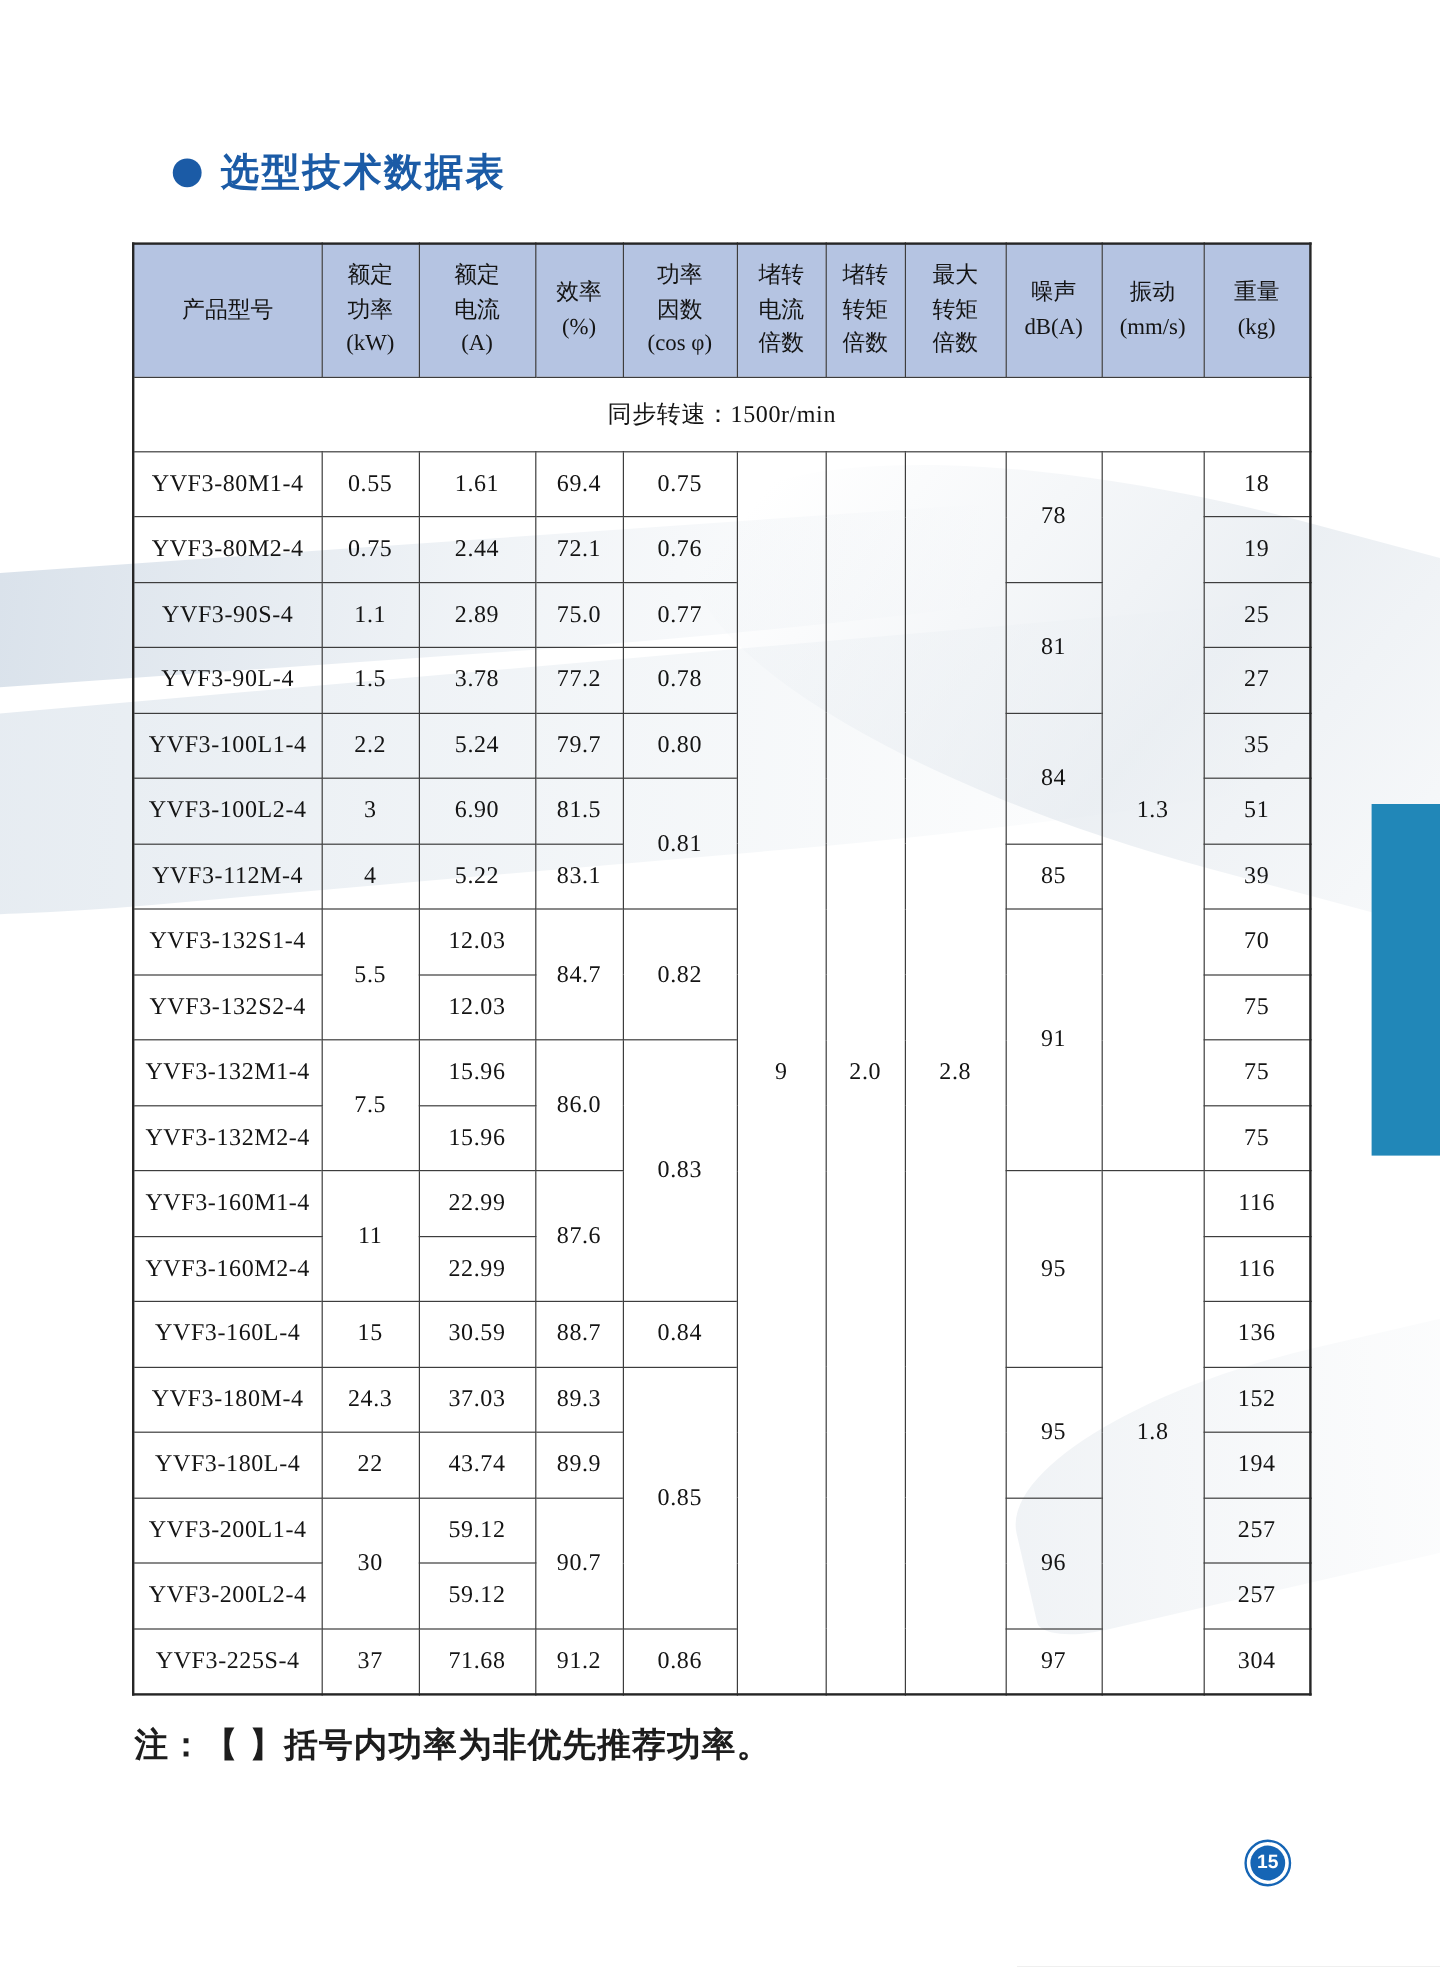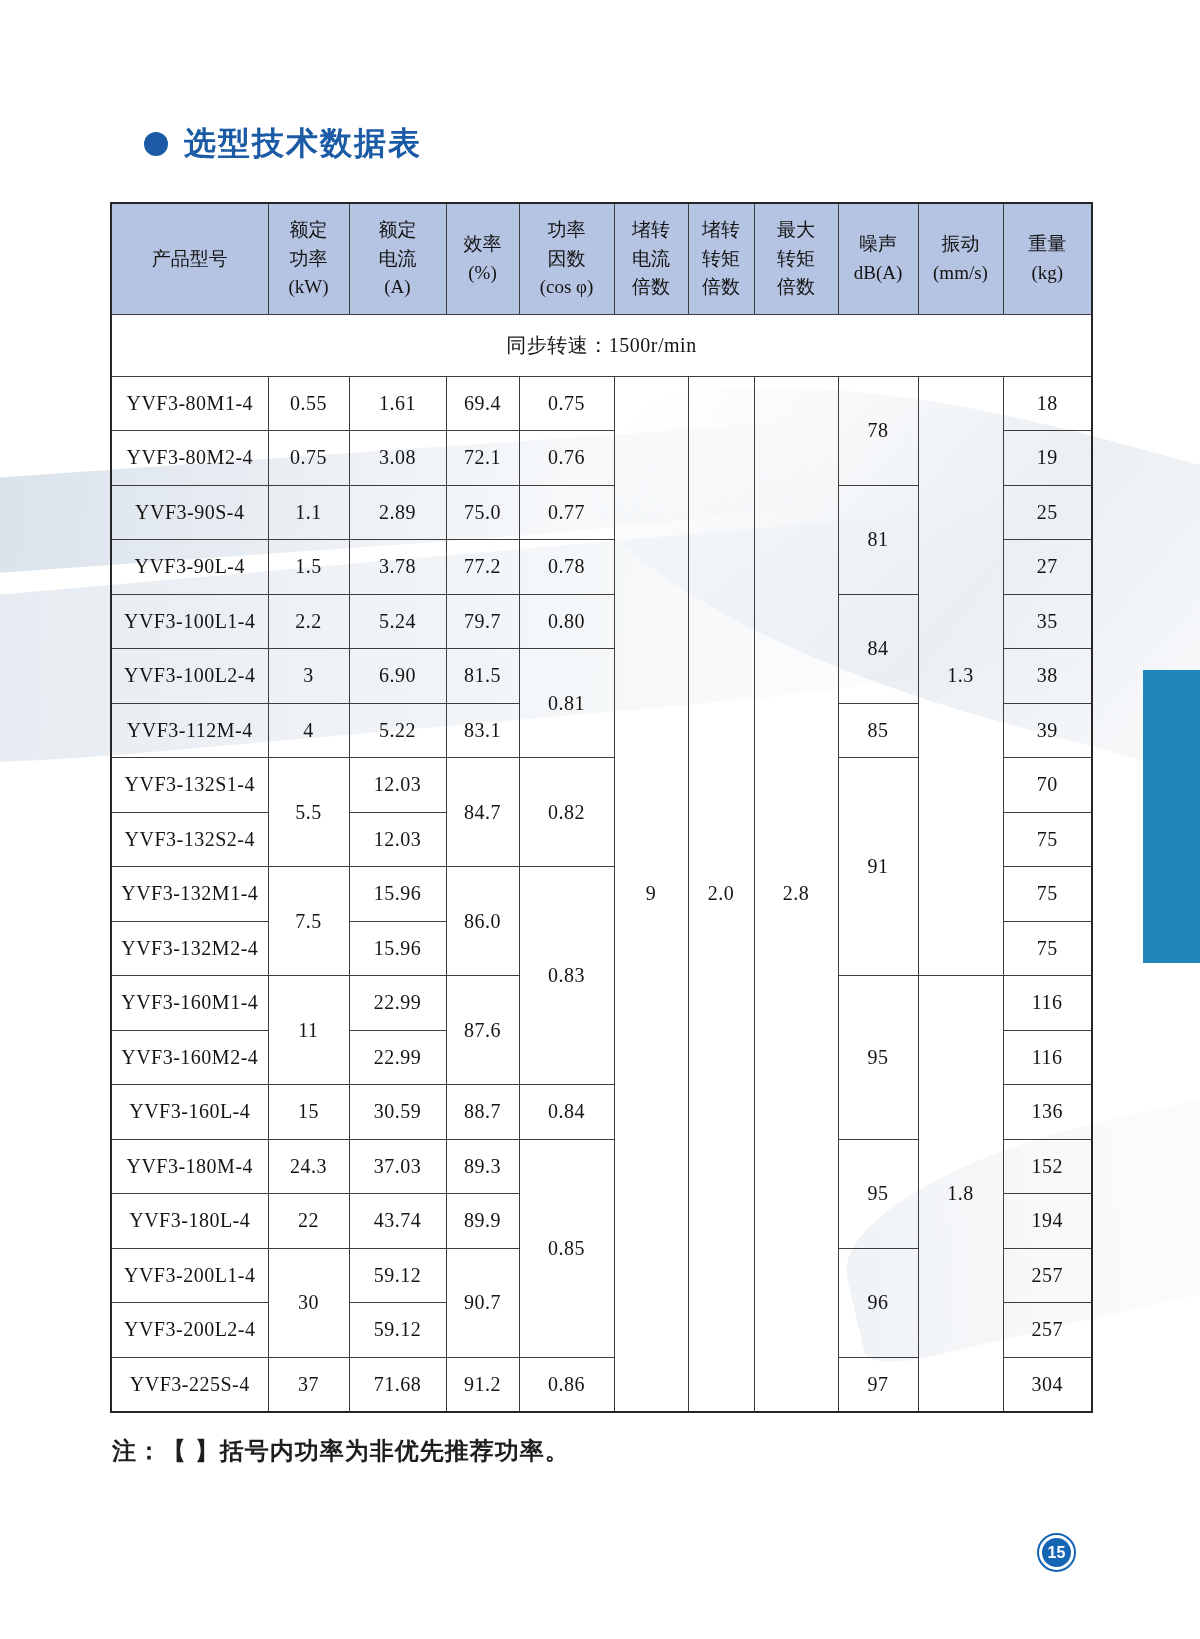--- a/index.html
+++ b/index.html
@@ -49,21 +49,21 @@
     font-size:19px; line-height:1.5; white-space:pre-line;
   }
   .sync-row td { height:62px; font-size:20px;
     font-family:"Liberation Serif","DejaVu Serif",serif; }
   .data-table tbody tr { height:54.5px;padding-left:46px; }
   .data-table tbody td { font-size:20px;
     font-family:"Liberation Serif","DejaVu Serif",serif; letter-spacing:0.5px; }
 
   
   .note { position:absolute; left:112px; top:1435px; z-index:2;
-    font-size:24px; font-weight:600; color:#1d1d1d; letter-spacing:1px;
+    font-size:28px; font-weight:600; color:#1d1d1d; letter-spacing:1px;
     font-family:"Liberation Sans", sans-serif; }
 
   
   .page-badge { position:absolute; left:1037px; top:1533px; width:39px; height:39px;
     border:2px solid #1565b5; border-radius:50%; z-index:2;
     display:flex; align-items:center; justify-content:center; background:#fff; }
   .page-badge-inner { width:29px; height:29px; background:#1565b5; border-radius:50%;
     color:#ffffff; display:flex; align-items:center; justify-content:center;
     font-size:16px; font-weight:bold; font-family:"Liberation Sans", sans-serif; }
 </style>
@@ -141,21 +141,21 @@
           <td rowspan="19">9</td>
           <td rowspan="19">2.0</td>
           <td rowspan="19">2.8</td>
           <td rowspan="2">78</td>
           <td rowspan="11">1.3</td>
           <td>18</td>
         </tr>
         <tr>
           <td>YVF3-80M2-4</td>
           <td>0.75</td>
-          <td>3.08</td>
+          <td>2.44</td>
           <td>72.1</td>
           <td>0.76</td>
           <td>19</td>
         </tr>
         <tr>
           <td>YVF3-90S-4</td>
           <td>1.1</td>
           <td>2.89</td>
           <td>75.0</td>
           <td>0.77</td>
@@ -178,21 +178,21 @@
           <td>0.80</td>
           <td rowspan="2">84</td>
           <td>35</td>
         </tr>
         <tr>
           <td>YVF3-100L2-4</td>
           <td>3</td>
           <td>6.90</td>
           <td>81.5</td>
           <td rowspan="2">0.81</td>
-          <td>38</td>
+          <td>51</td>
         </tr>
         <tr>
           <td>YVF3-112M-4</td>
           <td>4</td>
           <td>5.22</td>
           <td>83.1</td>
           <td>85</td>
           <td>39</td>
         </tr>
         <tr>

